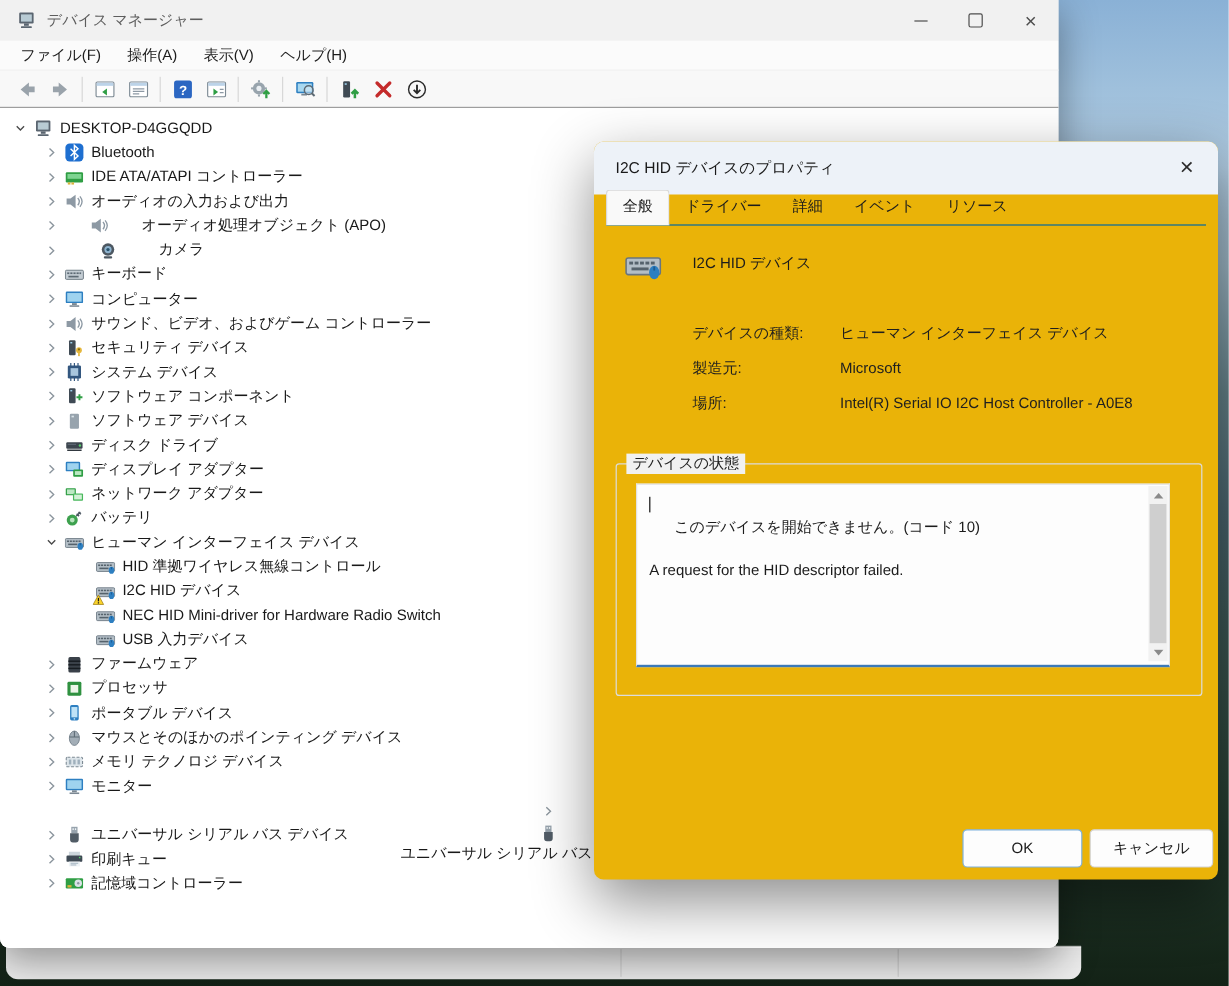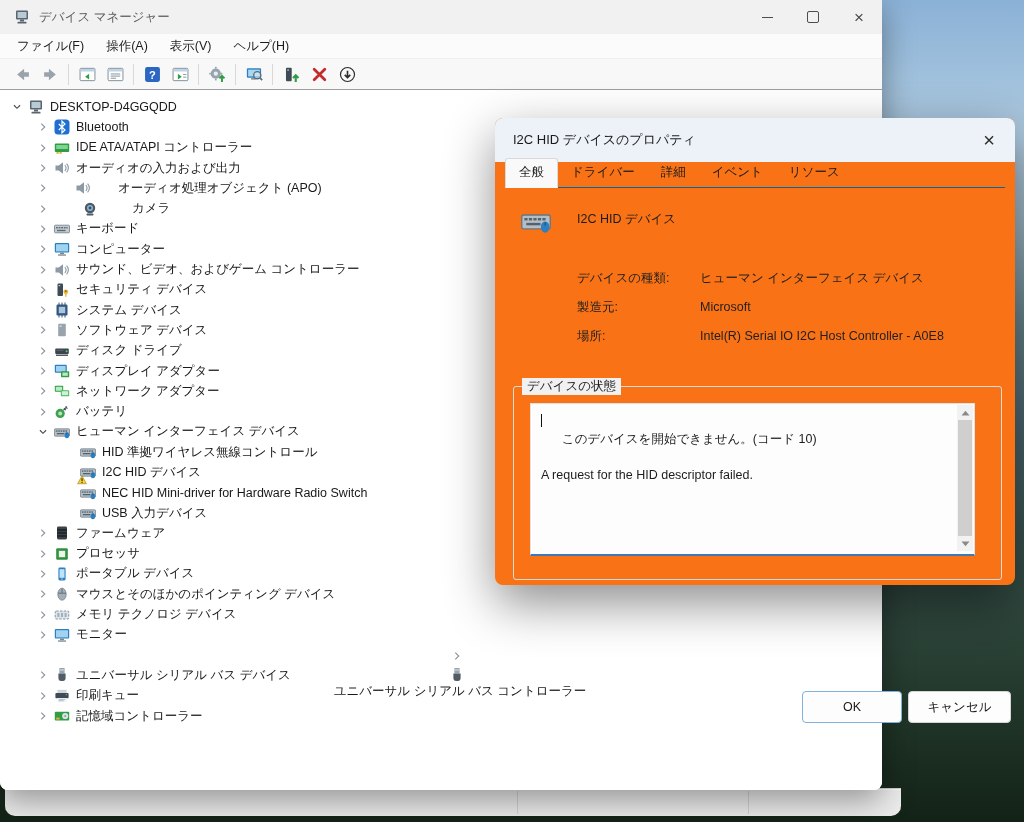--- a/index.html
+++ b/index.html
@@ -36,22 +36,22 @@
   .tb-btn{width:28px;height:25px;display:flex;align-items:center;justify-content:center;}
   .tb-sep{width:1px;height:21px;background:#d8d8d8;margin:0 4px;}
   .tree{position:absolute;left:0;top:90px;right:0;bottom:0;background:#fff;
     overflow:hidden;padding-top:7px;border-radius:0 0 8px 8px;}
   .trow{height:20.3px;display:flex;align-items:center;}
   .chev{width:22px;height:16px;display:inline-flex;align-items:center;justify-content:center;flex:0 0 22px;}
   .ticon{width:16px;height:16px;flex:0 0 16px;position:relative;display:inline-flex;}
   .twarn{position:absolute;left:-3px;bottom:-1px;width:10px;height:10px;display:block;}
   .tlabel{margin-left:6px;font-size:12.5px;color:#191919;white-space:nowrap;}
   
-  .dialog{position:absolute;left:495px;top:118px;width:520px;height:467px;
-    background:#f97316;border-radius:8px;box-shadow:0 18px 50px rgba(0,0,0,.45);}
+  .dialog{position:absolute;left:495px;top:118px;width:520px;height:615px;
+    background:#eab308;border-radius:8px;box-shadow:0 18px 50px rgba(0,0,0,.45);}
   .dlg-header{position:absolute;left:0;top:0;right:0;height:44px;background:#edf2f8;
     border-radius:8px 8px 0 0;display:flex;align-items:center;}
   .dlg-title{margin-left:18px;font-size:13px;color:#1a1a1a;}
   .dlg-close{position:absolute;right:12px;top:8px;width:28px;height:28px;display:flex;
     align-items:center;justify-content:center;font-size:20px;color:#2b2b2b;}
   .tabs{position:absolute;left:10px;right:10px;top:43px;height:26px;
     border-bottom:1px solid #0369a1;display:flex;align-items:flex-end;}
   .tab{font-size:12.5px;color:#1c1c1c;padding:5px 13px 6px 13px;position:relative;}
   .tab.active{background:#f9f9f9;border:1px solid #d9d9d9;border-bottom:1px solid #f9f9f9;
     margin-bottom:-1px;border-radius:3px 3px 0 0;}
@@ -395,20 +395,35 @@
         <span class="tlabel">システム デバイス</span>
       </div>
       <div class="trow" style="padding-left: 32px;">
         <span class="chev">
           <svg width="14" height="14" viewBox="0 0 16 16" xmlns="http://www.w3.org/2000/svg">
             <path d="M6 4.2 L10 8 L6 11.8" stroke="#8b959d" stroke-width="1.3" fill="none"></path>
           </svg>
         </span>
         <span class="ticon">
           <svg width="16" height="16" viewBox="0 0 16 16" xmlns="http://www.w3.org/2000/svg">
+            <rect x="3.5" y="1.5" width="5.5" height="12.5" rx="1" fill="#3f4a54"></rect>
+            <rect x="4.6" y="3" width="1.6" height="1.2" fill="#9fd3ef"></rect>
+            <path d="M12.2 6.5 v5 M9.7 9 h5" stroke="#2f9e44" stroke-width="1.6"></path>
+          </svg>
+        </span>
+        <span class="tlabel">ソフトウェア コンポーネント</span>
+      </div>
+      <div class="trow" style="padding-left: 32px;">
+        <span class="chev">
+          <svg width="14" height="14" viewBox="0 0 16 16" xmlns="http://www.w3.org/2000/svg">
+            <path d="M6 4.2 L10 8 L6 11.8" stroke="#8b959d" stroke-width="1.3" fill="none"></path>
+          </svg>
+        </span>
+        <span class="ticon">
+          <svg width="16" height="16" viewBox="0 0 16 16" xmlns="http://www.w3.org/2000/svg">
             <rect x="4.2" y="1.8" width="7.6" height="12.4" rx="1" fill="#97a3ad"></rect>
             <rect x="5.6" y="3.4" width="2" height="1.4" fill="#d9e2e8"></rect>
           </svg>
         </span>
         <span class="tlabel">ソフトウェア デバイス</span>
       </div>
       <div class="trow" style="padding-left: 32px;">
         <span class="chev">
           <svg width="14" height="14" viewBox="0 0 16 16" xmlns="http://www.w3.org/2000/svg">
             <path d="M6 4.2 L10 8 L6 11.8" stroke="#8b959d" stroke-width="1.3" fill="none"></path>

